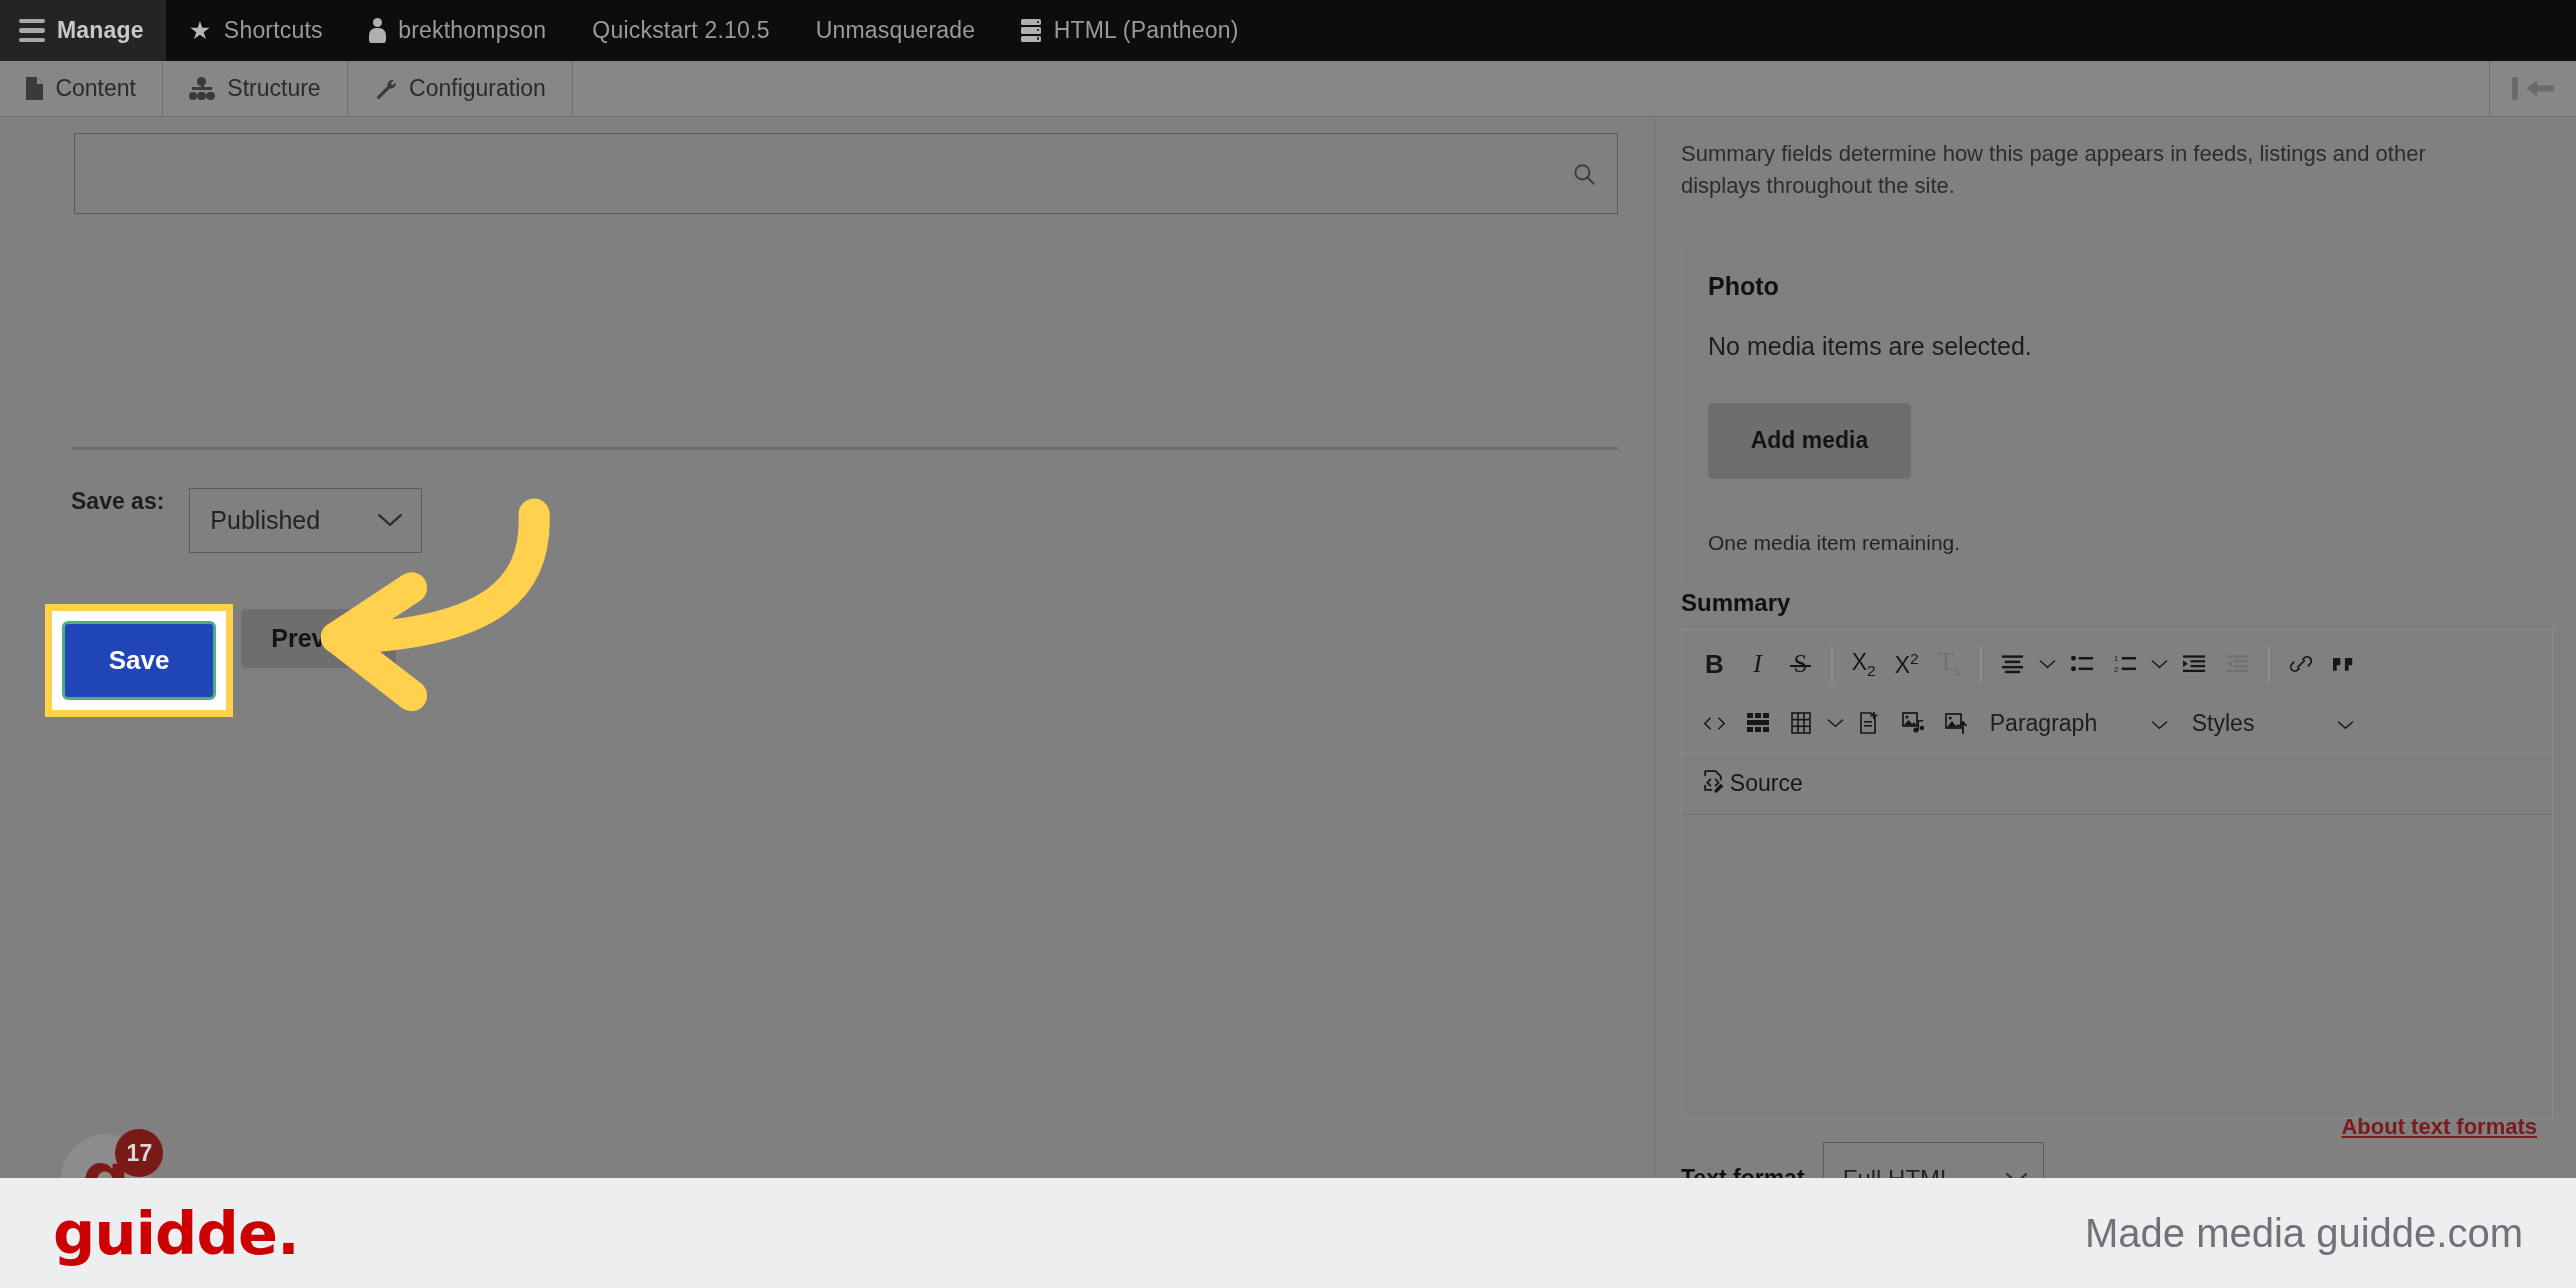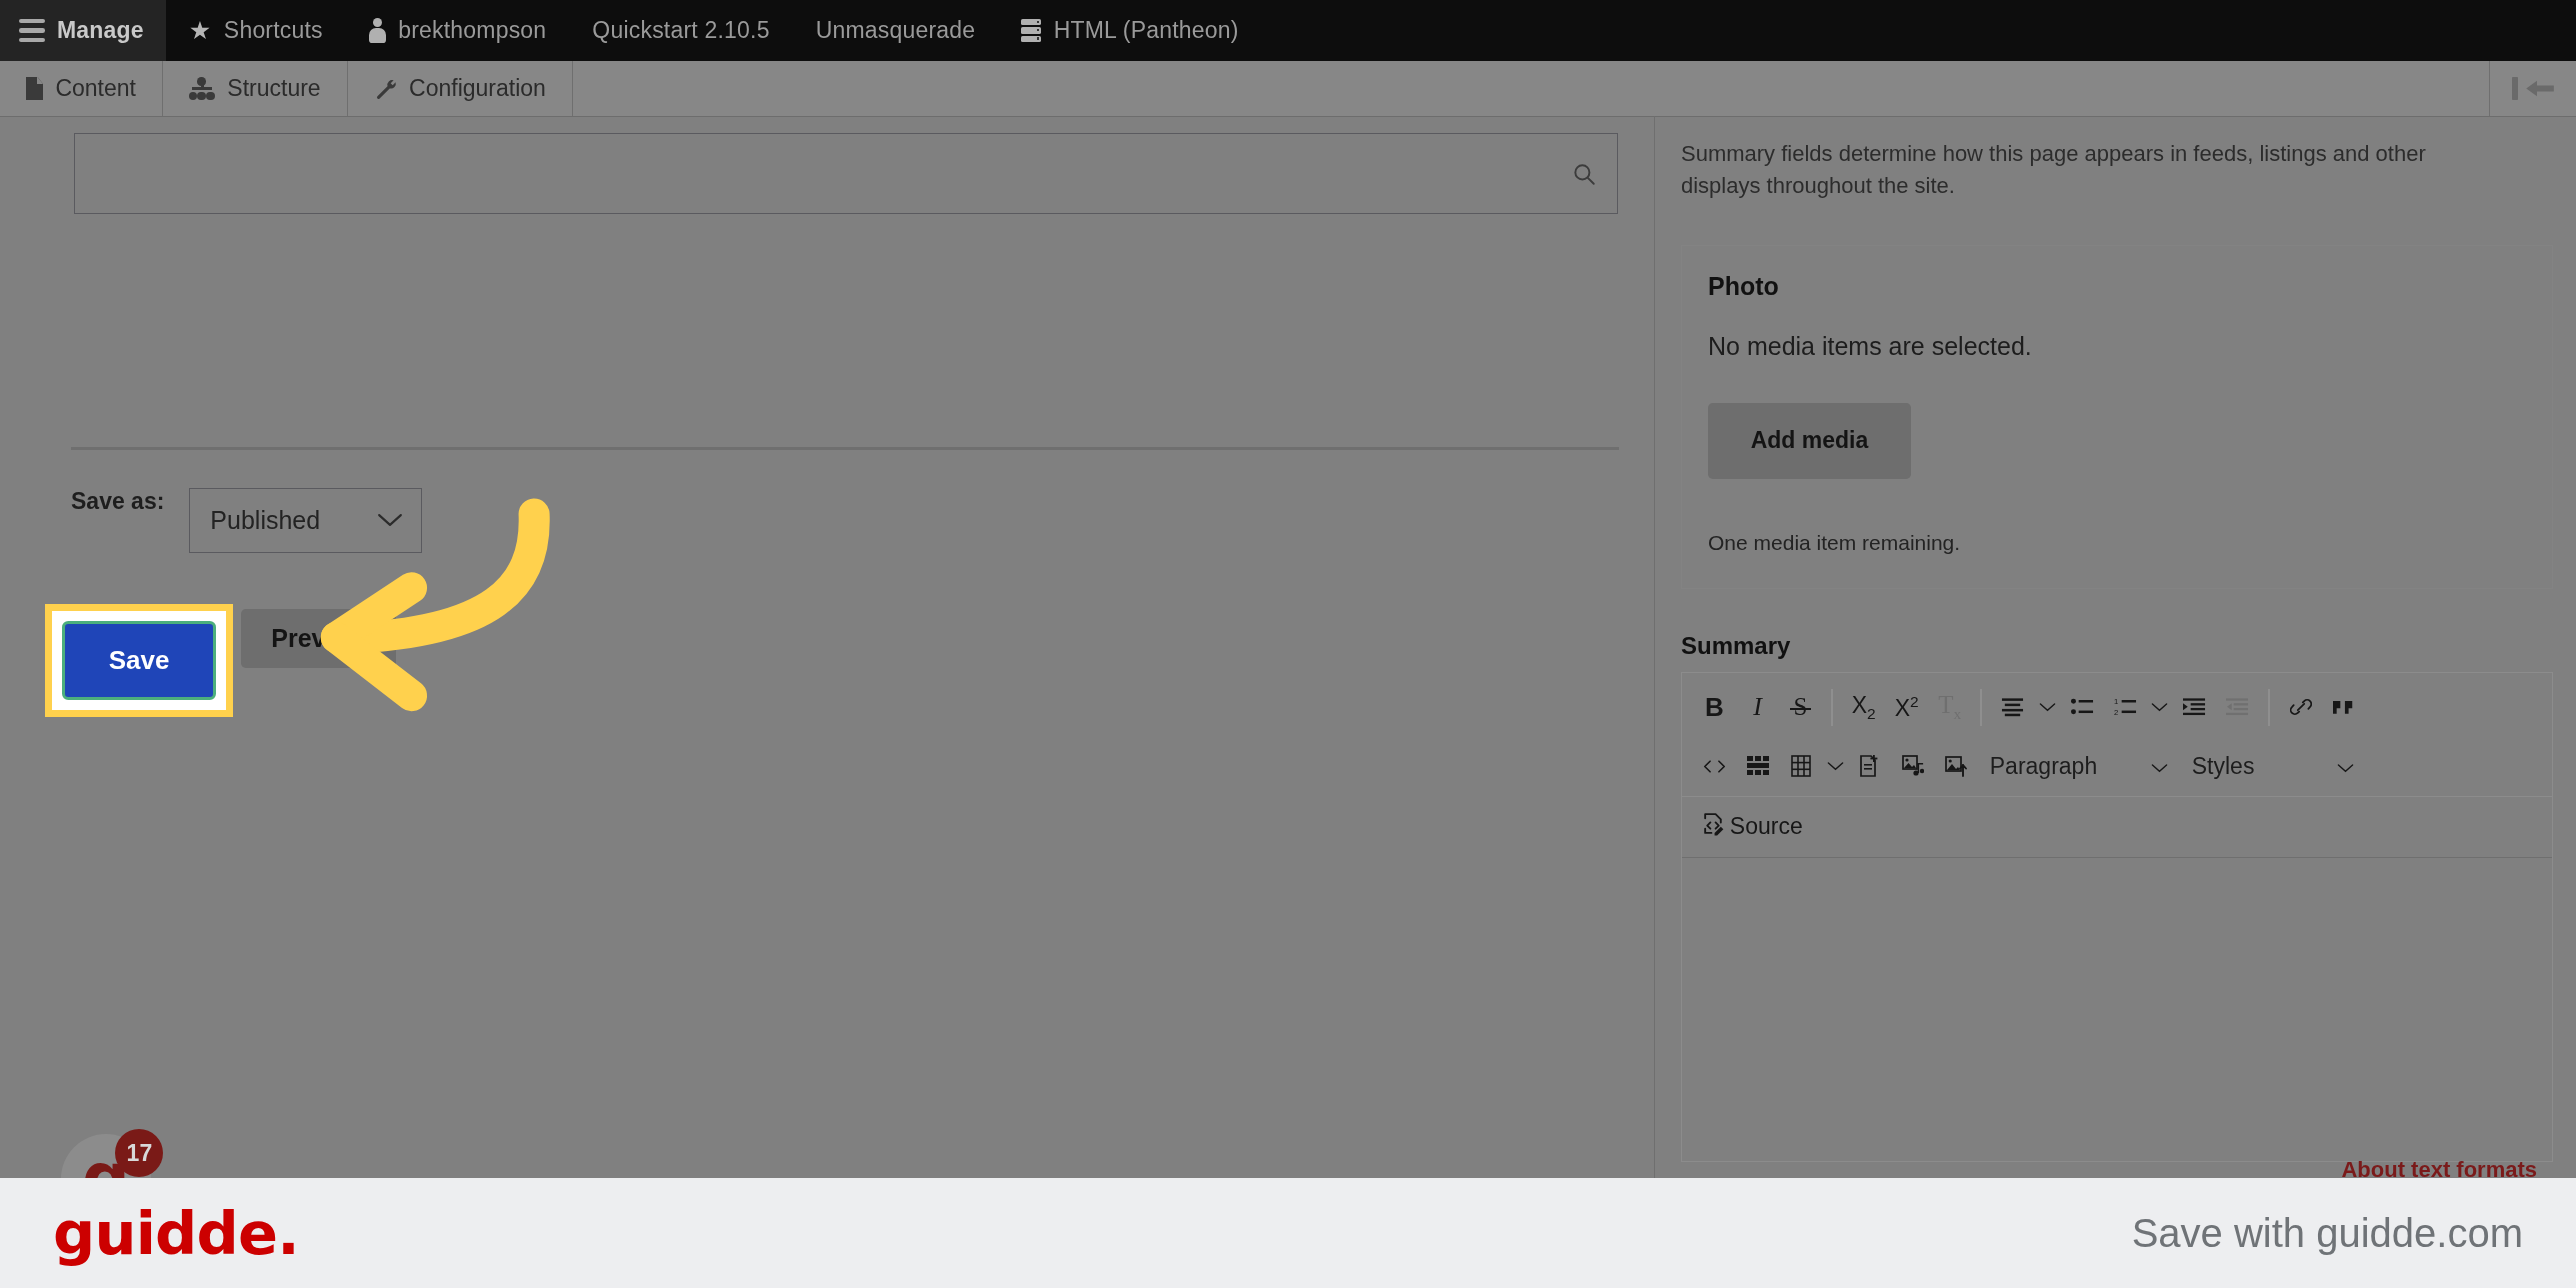--- a/index.html
+++ b/index.html
@@ -167,21 +167,21 @@
   .photo-empty { font-size: 25px; color: #1d1d1d; margin-top: 31px; }
   .add-media-btn {
     margin-top: 42px; width: 203px; height: 76px;
     background: #6e6e6e; border: 0; border-radius: 4.7px;
     color: #141414; font-size: 23px; font-weight: bold;
     display: flex; align-items: center; justify-content: center;
     font-family: "Liberation Sans", sans-serif; cursor: pointer;
   }
   .media-remaining { font-size: 21px; color: #232323; margin-top: 52px; }
 
-  .summary-label { margin-top: 43px; font-size: 24px; font-weight: bold; color: #111; }
+  .summary-label { font-size: 24px; font-weight: bold; color: #111; }
 
   .editor { margin-top: 12.4px; border: 1.6px solid #8c8c8c; }
   .ed-toolbar { border-bottom: 1.6px solid #6f6f6f; padding: 4.7px 0 0 0; }
   .ed-row { display: flex; align-items: center; height: 59px; padding: 0 11px; }
   .ed-row.r3 { border-top: 1.6px solid #8c8c8c; height: 61px; }
   .ed-btn { display:flex; align-items:center; justify-content:center;
             min-width: 43px; height: 47px; color:#171717; font-size: 25px; cursor:pointer; }
   .ed-sep { width: 1.6px; height: 37px; background: #8f8f8f; margin: 0 9.3px; }
   .ed-caret { font-size: 18.6px; color:#171717; padding: 0 4.7px; cursor:pointer; }
   .ed-dd { display:flex; align-items:center; justify-content:space-between;
@@ -555,17 +555,17 @@
           </div>
           <a class="about-link">About text formats</a>
         </div>
 
       </div>
     </div>
   </div>
 
   <div class="footer">
     <div class="footer-logo">guidde.</div>
-    <div class="footer-made">Save with guidde.com</div>
+    <div class="footer-made">Made media guidde.com</div>
   </div>
 
 </div>
 
 
 </body></html>

